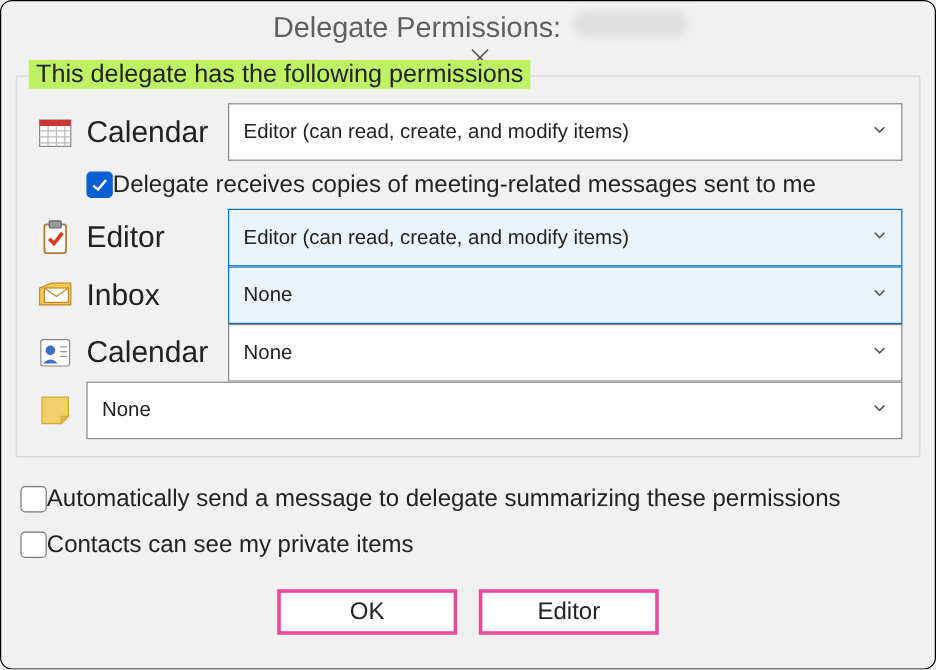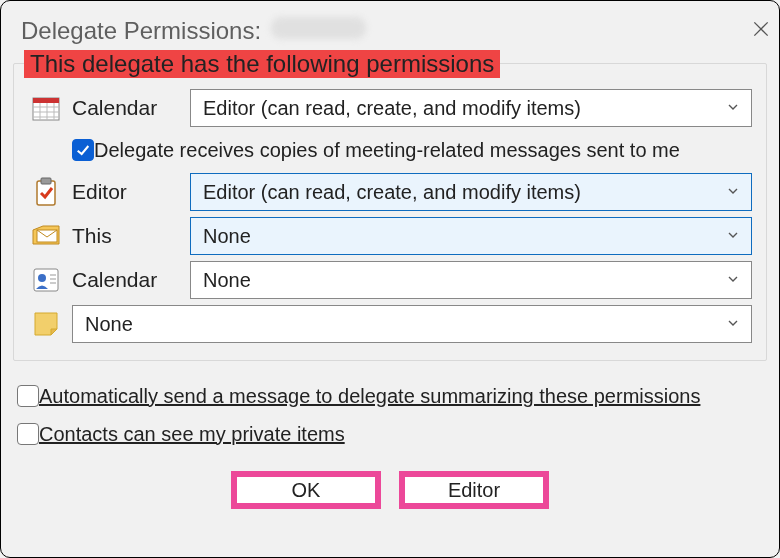--- a/index.html
+++ b/index.html
@@ -18,20 +18,21 @@
     background: #f1f1f1;
     border: 1px solid #000;
     border-radius: 10px;
   }
   .titlebar {
     display: flex;
     align-items: center;
     justify-content: space-between;
     padding: 8px 0 4px 20px;
     height: 56px;
+    flex-direction: column;
   }
   .title {
     font-size: 24px;
     color: #5f5f5f;
     display: flex;
     align-items: baseline;
     gap: 8px;
   }
   .title-blur {
     display: inline-block;
@@ -52,51 +53,51 @@
   .group {
     position: relative;
     margin: 6px 12px 12px 12px;
     border: 1px solid #d8d8d8;
     border-radius: 2px;
     padding: 22px 14px 14px 14px;
   }
   .group-label {
     position: absolute;
     top: -14px; left: 10px;
-    background: #ef4444;
+    background: #bef264;
     padding: 0 6px;
-    font-size: 24px;
+    font-size: 21px;
     color: #222;
   }
   .row {
     display: flex;
     align-items: center;
     min-height: 44px;
     gap: 8px;
   }
   .icon-cell {
     width: 36px; height: 32px;
     display: flex; align-items: center; justify-content: center;
     flex: none;
   }
   .label-cell {
     width: 110px;
     flex: none;
-    font-size: 21px;
+    font-size: 25px;
   }
   .combo {
     flex: 1;
-    height: 38px;
+    height: 48px;
     background: #fff;
     border: 1px solid #888;
     display: flex;
     align-items: center;
     justify-content: space-between;
     padding: 0 10px 0 12px;
-    font-size: 20px;
+    font-size: 17px;
     cursor: pointer;
   }
   .combo.highlight {
     border: 1px solid #0f6cbf;
     background: #eaf4fd;
   }
   .chev { color: #555; }
   .chev svg { width: 16px; height: 16px; }
 
   .sub-row {
@@ -120,33 +121,32 @@
   }
   .chk.checked svg { stroke: #fff; }
   .chk svg { width: 16px; height: 16px; stroke-width: 3; }
 
   .bottom-checks {
     padding: 4px 16px 0 16px;
   }
   .bottom-checks .sub-row {
     padding-left: 0;
     min-height: 38px;
-    text-decoration: underline;
   }
 
   .btn-row {
     display: flex;
     justify-content: center;
     gap: 18px;
     margin-top: 18px;
   }
   .btn {
     width: 150px; height: 38px;
     background: #fff;
-    border: 6px solid #ec4899;
+    border: 3px solid #ec4899;
     font-size: 20px;
     display: flex; align-items: center; justify-content: center;
     cursor: pointer;
   }
 </style>
 </head>
 <body>
 
 <div class="dialog">
 
@@ -221,21 +221,21 @@
     </div>
 
     <div class="row">
       <div class="icon-cell">
         <svg width="30" height="24" viewBox="0 0 30 24">
           <path d="M2 6 L12 2 L28 2 L28 20 L14 20 L2 20 Z" fill="#f5c658" stroke="#c08a20"></path>
           <rect x="6" y="6" width="20" height="12" fill="#fff" stroke="#c08a20"></rect>
           <polyline points="6 6 16 13 26 6" fill="none" stroke="#c08a20"></polyline>
         </svg>
       </div>
-      <div class="label-cell">This</div>
+      <div class="label-cell">Inbox</div>
       <div class="combo highlight">
         <span>None</span>
         <span class="chev">
           <svg viewBox="0 0 24 24" fill="none" stroke="currentColor" stroke-width="2">
               <polyline points="6 9 12 15 18 9"></polyline>
             </svg>
         </span>
       </div>
     </div>
 

